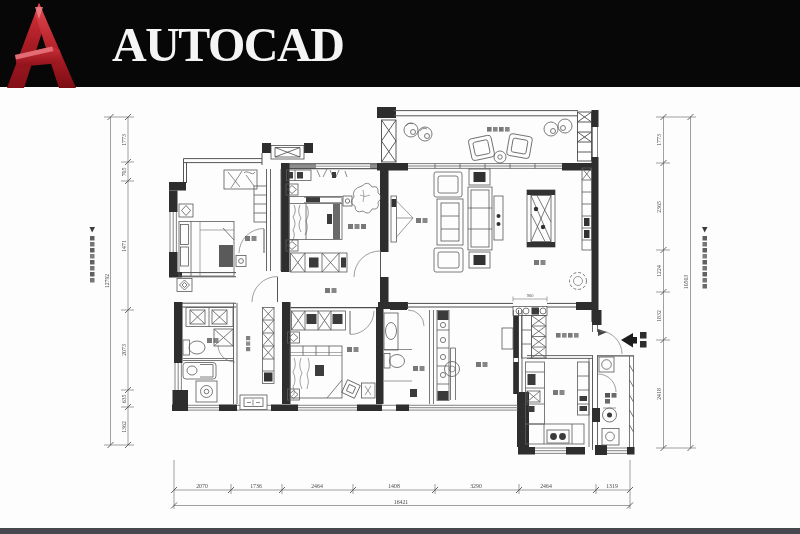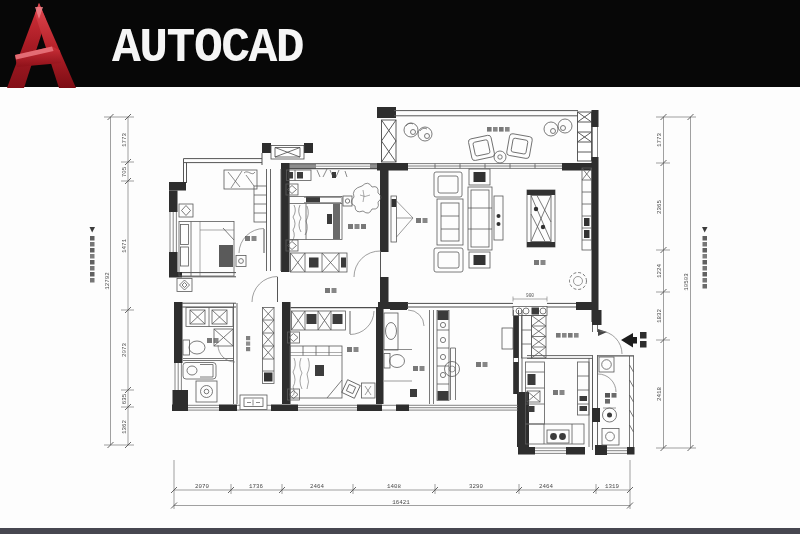--- a/index.html
+++ b/index.html
@@ -1,16 +1,16 @@
 <!DOCTYPE html>
 <html><head>
 <meta charset="utf-8">
 <style>
   html,body{margin:0;padding:0;background:#fff;}
-  #page{position:relative;width:800px;height:534px;overflow:hidden;background:#fdfdfd;font-family:Liberation Mono, monospace;}
+  #page{position:relative;width:800px;height:534px;overflow:hidden;background:#fdfdfd;font-family:Liberation Serif, serif;}
   svg{display:block;}
 </style>
 </head>
 <body>
 <div id="page">
 <svg width="800" height="534" viewBox="0 0 800 534">
 <defs>
   <linearGradient id="legL" x1="0" y1="0" x2="0" y2="1">
     <stop offset="0" stop-color="#d5343c"></stop>
     <stop offset="0.5" stop-color="#a81b24"></stop>

